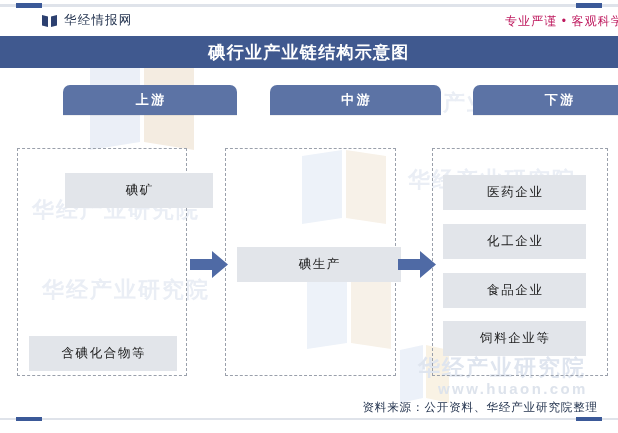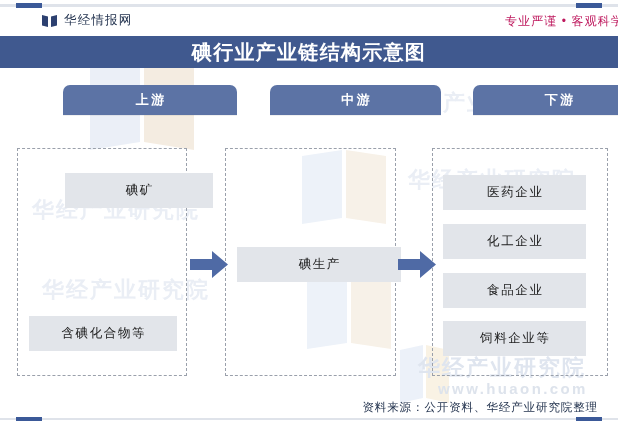--- a/index.html
+++ b/index.html
@@ -94,21 +94,21 @@
     top: 36px;
     width: 618px;
     height: 32px;
     background: #40598f;
     display: flex;
     align-items: center;
     justify-content: center;
   }
   .title-text {
     color: #ffffff;
-    font-size: 20px;
+    font-size: 17px;
     font-weight: bold;
     letter-spacing: 1.3px;
     white-space: nowrap;
   }
 
   
   .wm {
     position: absolute;
     color: #dfe5ef;
     font-size: 22px;
@@ -189,21 +189,21 @@
     font-size: 12.5px;
     letter-spacing: 1.6px;
     text-indent: 1.6px;
     white-space: nowrap;
   }
 
   
   .up-cell { left: 29px; width: 148px; }
   #up-0 { top: 173px; margin-left: 36px; }
   #up-1 { top: 247px; }
-  #up-2 { top: 316px; }
+  #up-2 { top: 336px; }
 
   
   .mid-cell { left: 237px; width: 164px; }
   #mid-0 { top: 247px; }
 
   
   .down-cell { left: 443px; width: 143px; }
   #down-0 { top: 175px; }
   #down-1 { top: 224px; }
   #down-2 { top: 273px; }

